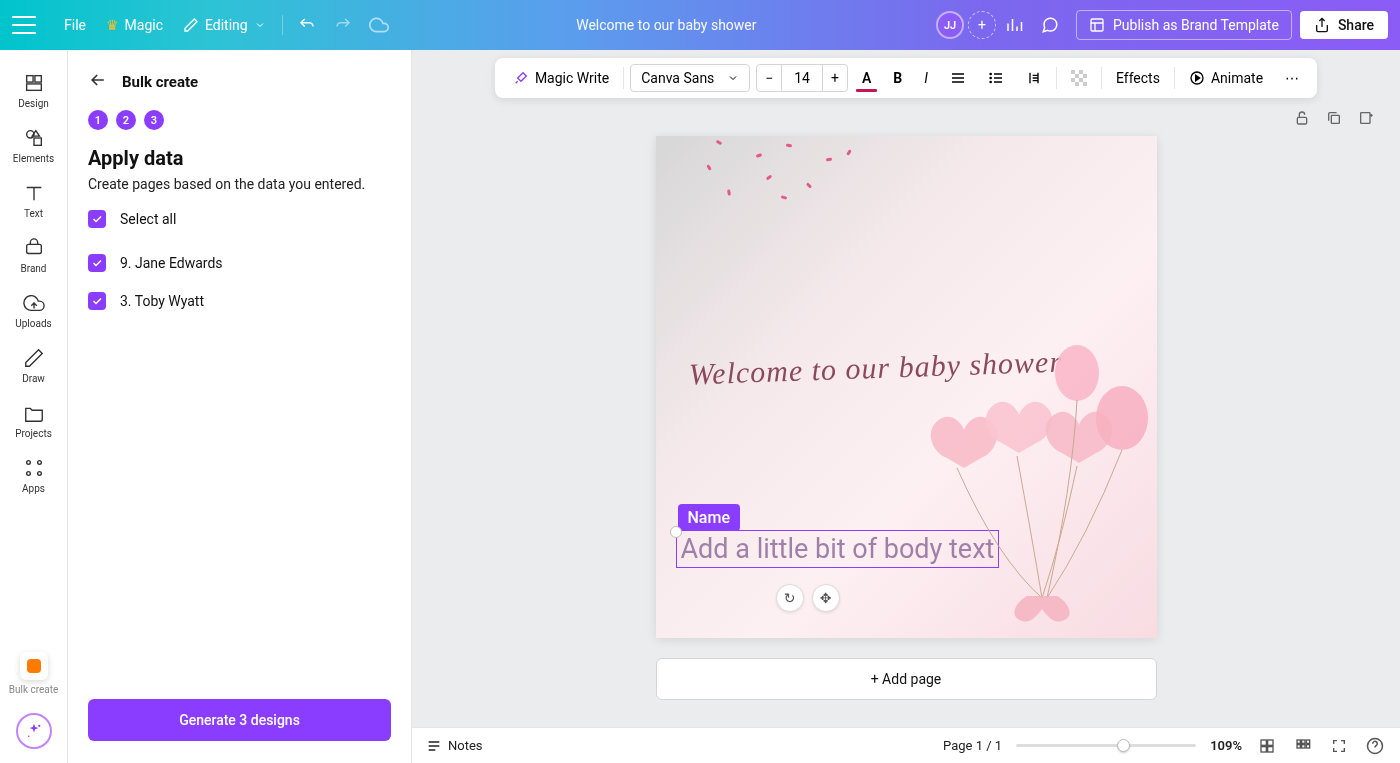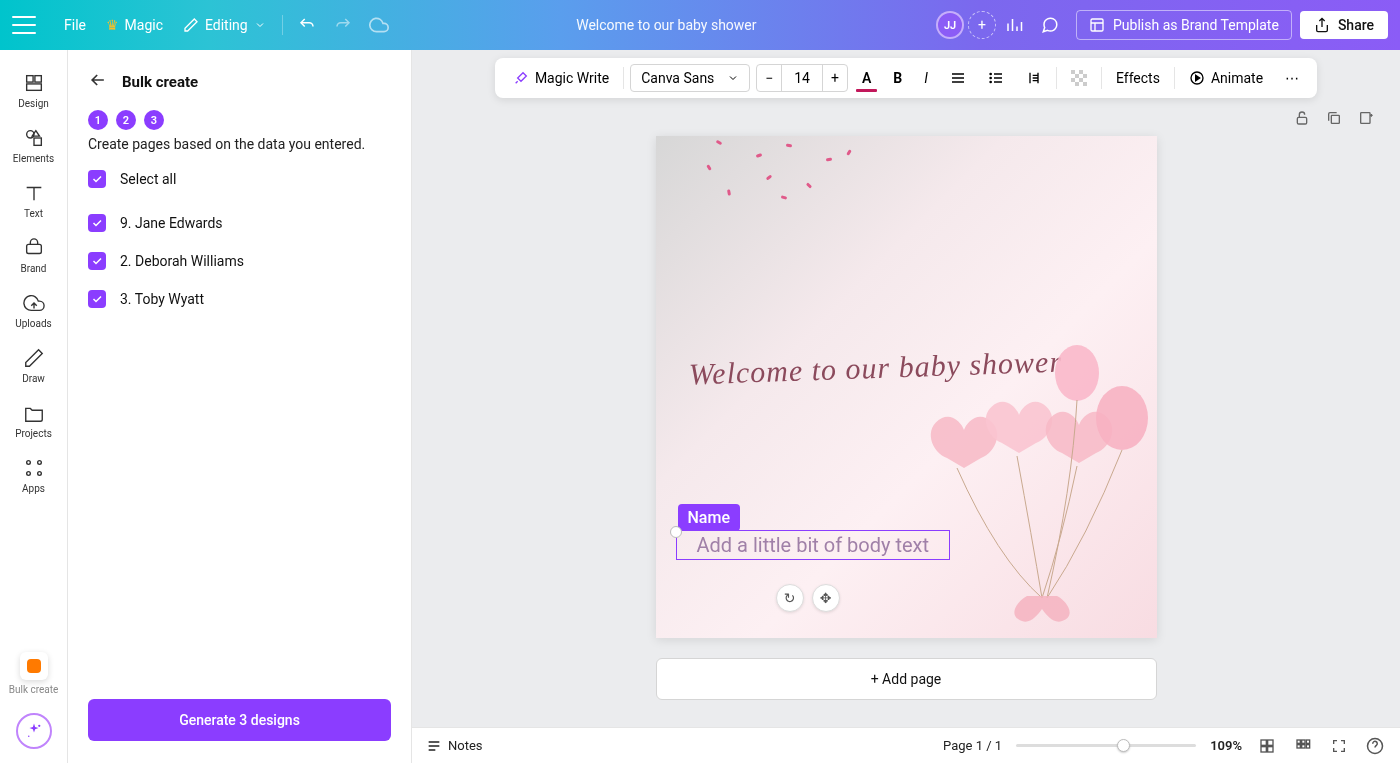--- a/index.html
+++ b/index.html
@@ -64,21 +64,21 @@
 
 
 .confetti { position:absolute; top:0; left:40px; width:180px; height:80px; }
 .confetti span { position:absolute; width:6px; height:3px; background:#e05a8a; border-radius:2px; }
 
 
 .cursive { position:absolute; top:215px; left:18px; right:80px; text-align:center; font-family: "Brush Script MT", cursive; font-size:30px; color:#8b4a5c; transform:rotate(-2deg); letter-spacing:1px; font-style:italic; }
 
 
 .tag-label { position:absolute; top:368px; left:22px; background:#8b3dff; color:#fff; font-size:16px; padding:4px 10px; border-radius:4px; font-weight:500; }
-.body-text-box { position:absolute; top:394px; left:20px; padding:2px 20px; border:1px solid #8b3dff; color:#a080a8; font-size:20px; background:transparent; }
+.body-text-box { position:absolute; top:394px; left:20px; padding:2px 4px; border:1px solid #8b3dff; color:#a080a8; font-size:27px; background:transparent; }
 .rot-handle { position:absolute; top:390px; left:14px; width:12px; height:12px; border-radius:50%; background:#fff; border:1px solid #bbb; }
 .float-ctrls { position:absolute; top:448px; left:120px; display:flex; gap:8px; }
 .float-ctrls div { width:28px; height:28px; border-radius:50%; background:#fff; border:1px solid #ddd; display:flex; align-items:center; justify-content:center; cursor:pointer; box-shadow:0 1px 3px rgba(0,0,0,0.1); color:#555; font-size:14px; }
 
 
 .balloons { position:absolute; bottom:0; right:0; width:260px; height:300px; }
 
 .add-page { width:501px; margin-top:20px; border:1px solid #d5d5d5; background:#fff; border-radius:6px; padding:12px; text-align:center; cursor:pointer; font-size:14px; color:#111; }
 
 
@@ -239,45 +239,38 @@
     <div class="back-arrow"><svg width="20" height="20" viewBox="0 0 24 24" fill="none" stroke="currentColor" stroke-width="2">
           <path d="M19 12H5M11 18l-6-6 6-6"></path>
         </svg></div>
     <div class="sp-title">Bulk create</div>
   </div>
   <div class="steps">
     <div class="step">1</div>
     <div class="step">2</div>
     <div class="step">3</div>
   </div>
+  <div class="sp-h2">Apply data</div>
   <div class="sp-desc">Create pages based on the data you entered.</div>
   <div class="checklist">
     <div class="chk-row chk-selectall">
       <div class="chk">
           <svg viewBox="0 0 24 24" fill="none" stroke="currentColor" stroke-width="3">
             <path d="M5 12l5 5L20 7"></path>
           </svg>
         </div>
       <span>Select all</span>
     </div>
     <div class="chk-row">
       <div class="chk">
           <svg viewBox="0 0 24 24" fill="none" stroke="currentColor" stroke-width="3">
             <path d="M5 12l5 5L20 7"></path>
           </svg>
         </div>
       <span>9. Jane Edwards</span>
-    </div>
-    <div class="chk-row">
-      <div class="chk">
-          <svg viewBox="0 0 24 24" fill="none" stroke="currentColor" stroke-width="3">
-            <path d="M5 12l5 5L20 7"></path>
-          </svg>
-        </div>
-      <span>2. Deborah Williams</span>
     </div>
     <div class="chk-row">
       <div class="chk">
           <svg viewBox="0 0 24 24" fill="none" stroke="currentColor" stroke-width="3">
             <path d="M5 12l5 5L20 7"></path>
           </svg>
         </div>
       <span>3. Toby Wyatt</span>
     </div>
   </div>

